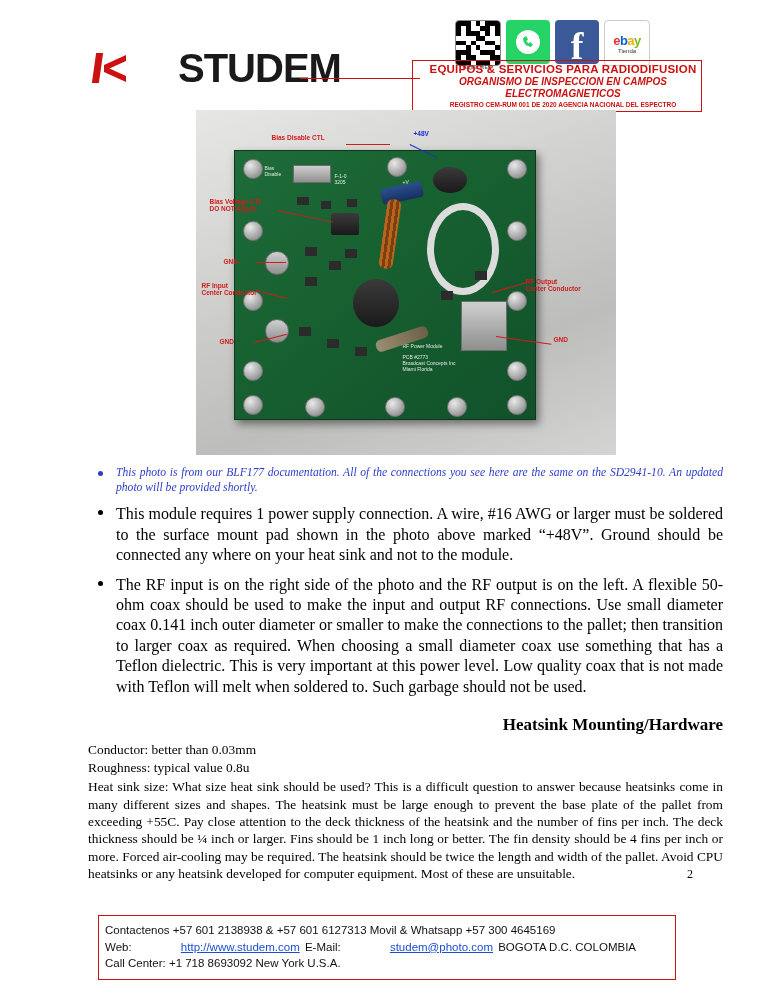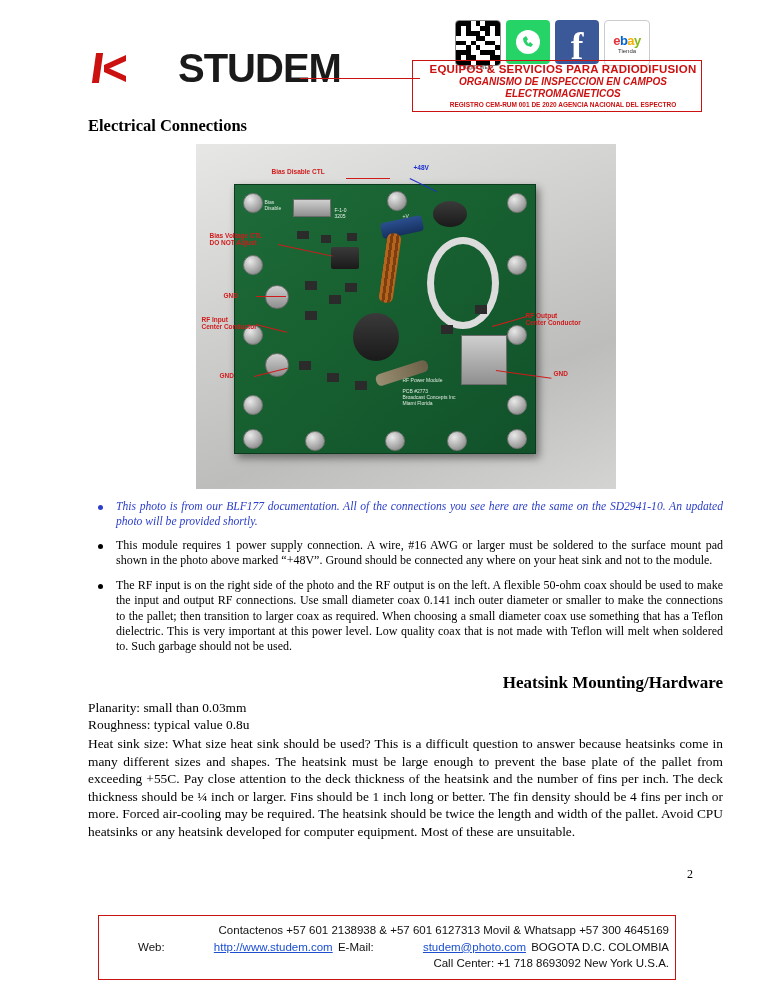--- a/index.html
+++ b/index.html
@@ -289,21 +289,21 @@
   
   ul.bul {
     list-style: none;
     margin: 4px 0 0 0;
     padding: 0;
   }
   ul.bul li {
     position: relative;
     padding-left: 28px;
     margin-bottom: 9px;
-    font-size: 12px;
+    font-size: 16px;
     line-height: 1.28;
     text-align: justify;
   }
   ul.bul li:before {
     content: "";
     position: absolute;
     left: 10px; top: 6px;
     width: 5px; height: 5px;
     border-radius: 50%;
     background: #000;
@@ -339,21 +339,21 @@
     width: 578px;
     border: 1px solid #cc1111;
     box-sizing: border-box;
     padding: 6px 6px 7px 6px;
     font-family: "Liberation Sans", sans-serif;
     font-size: 11.5px;
     color: #111;
     line-height: 1.45;
   }
   .footer .row { white-space: nowrap; }
-  .footer .center { text-align: right; }
+  .footer .center { text-align: left; }
   .footer a { color: #1b4fd0; text-decoration: underline; padding-left: 44px; }
   .footer .lbl { margin-left: 2px; }
 </style>
 </head>
 <body>
 
 <div class="page">
 
   <div class="header">
 
@@ -470,21 +470,20 @@
 
     <div class="equipos-box">
       <div class="l1">EQUIPOS &amp; SERVICIOS PARA RADIODIFUSION</div>
       <div class="l2">ORGANISMO DE INSPECCION EN CAMPOS  ELECTROMAGNETICOS</div>
       <div class="l3">REGISTRO CEM-RUM 001 DE 2020 AGENCIA NACIONAL DEL ESPECTRO</div>
     </div>
   </div>
 
   <div class="content">
 
-    <h2 class="section">Electrical Connections</h2>
 
     <div class="photo-wrap">
       <div class="photo-bg"></div>
       <div class="board">
 
         <div class="pad" style="left:8px;  top:8px;"></div>
         <div class="pad" style="left:152px; top:6px;"></div>
         <div class="pad" style="left:272px; top:8px;"></div>
         <div class="pad" style="left:8px;  top:70px;"></div>
         <div class="pad" style="left:272px; top:70px;"></div>
@@ -555,21 +554,21 @@
       <div class="lead" style="left:300px; top:226px; width:56px; transform: rotate(8deg);"></div>
     </div>
 
     <ul class="bul">
       <li class="note">This photo is from our BLF177 documentation. All of the connections you see here are the same on the SD2941-10. An updated photo will be provided shortly.</li>
       <li>This module requires 1 power supply connection. A wire, #16 AWG or larger must be soldered to the surface mount pad shown in the photo above marked “+48V”. Ground should be connected any where on your heat sink and not to the module.</li>
       <li>The RF input is on the right side of the photo and the RF output is on the left. A flexible 50-ohm coax should be used to make the input and output RF connections. Use small diameter coax 0.141 inch outer diameter or smaller to make the connections to the pallet; then transition to larger coax as required. When choosing a small diameter coax use something that has a Teflon dielectric. This is very important at this power level. Low quality coax that is not made with Teflon will melt when soldered to. Such garbage should not be used.</li>
     </ul>
 
     <h2 class="section2">Heatsink Mounting/Hardware</h2>
-    <p class="body tight">Planarity: small than 0.03mm</p>
+    <p class="body tight">Conductor: better than 0.03mm</p>
     <p class="body tight">Roughness: typical value 0.8u</p>
     <p class="body">Heat sink size: What size heat sink should be used? This is a difficult question to answer because heatsinks come in many different sizes and shapes. The heatsink must be large enough to prevent the base plate of the pallet from exceeding +55C. Pay close attention to the deck thickness of the heatsink and the number of fins per inch. The deck thickness should be ¼ inch or larger. Fins should be 1 inch long or better. The fin density should be 4 fins per inch or more. Forced air-cooling may be required. The heatsink should be twice the length and width of the pallet. Avoid CPU heatsinks or any heatsink developed for computer equipment. Most of these are unsuitable.</p>
   </div>
 
   <div class="page-num">2</div>
 
   <div class="footer">
     <div class="row center">Contactenos +57 601 2138938  &amp;  +57 601 6127313  Movil &amp; Whatsapp  +57 300 4645169</div>
     <div class="row center">
       <span>Web:</span>

